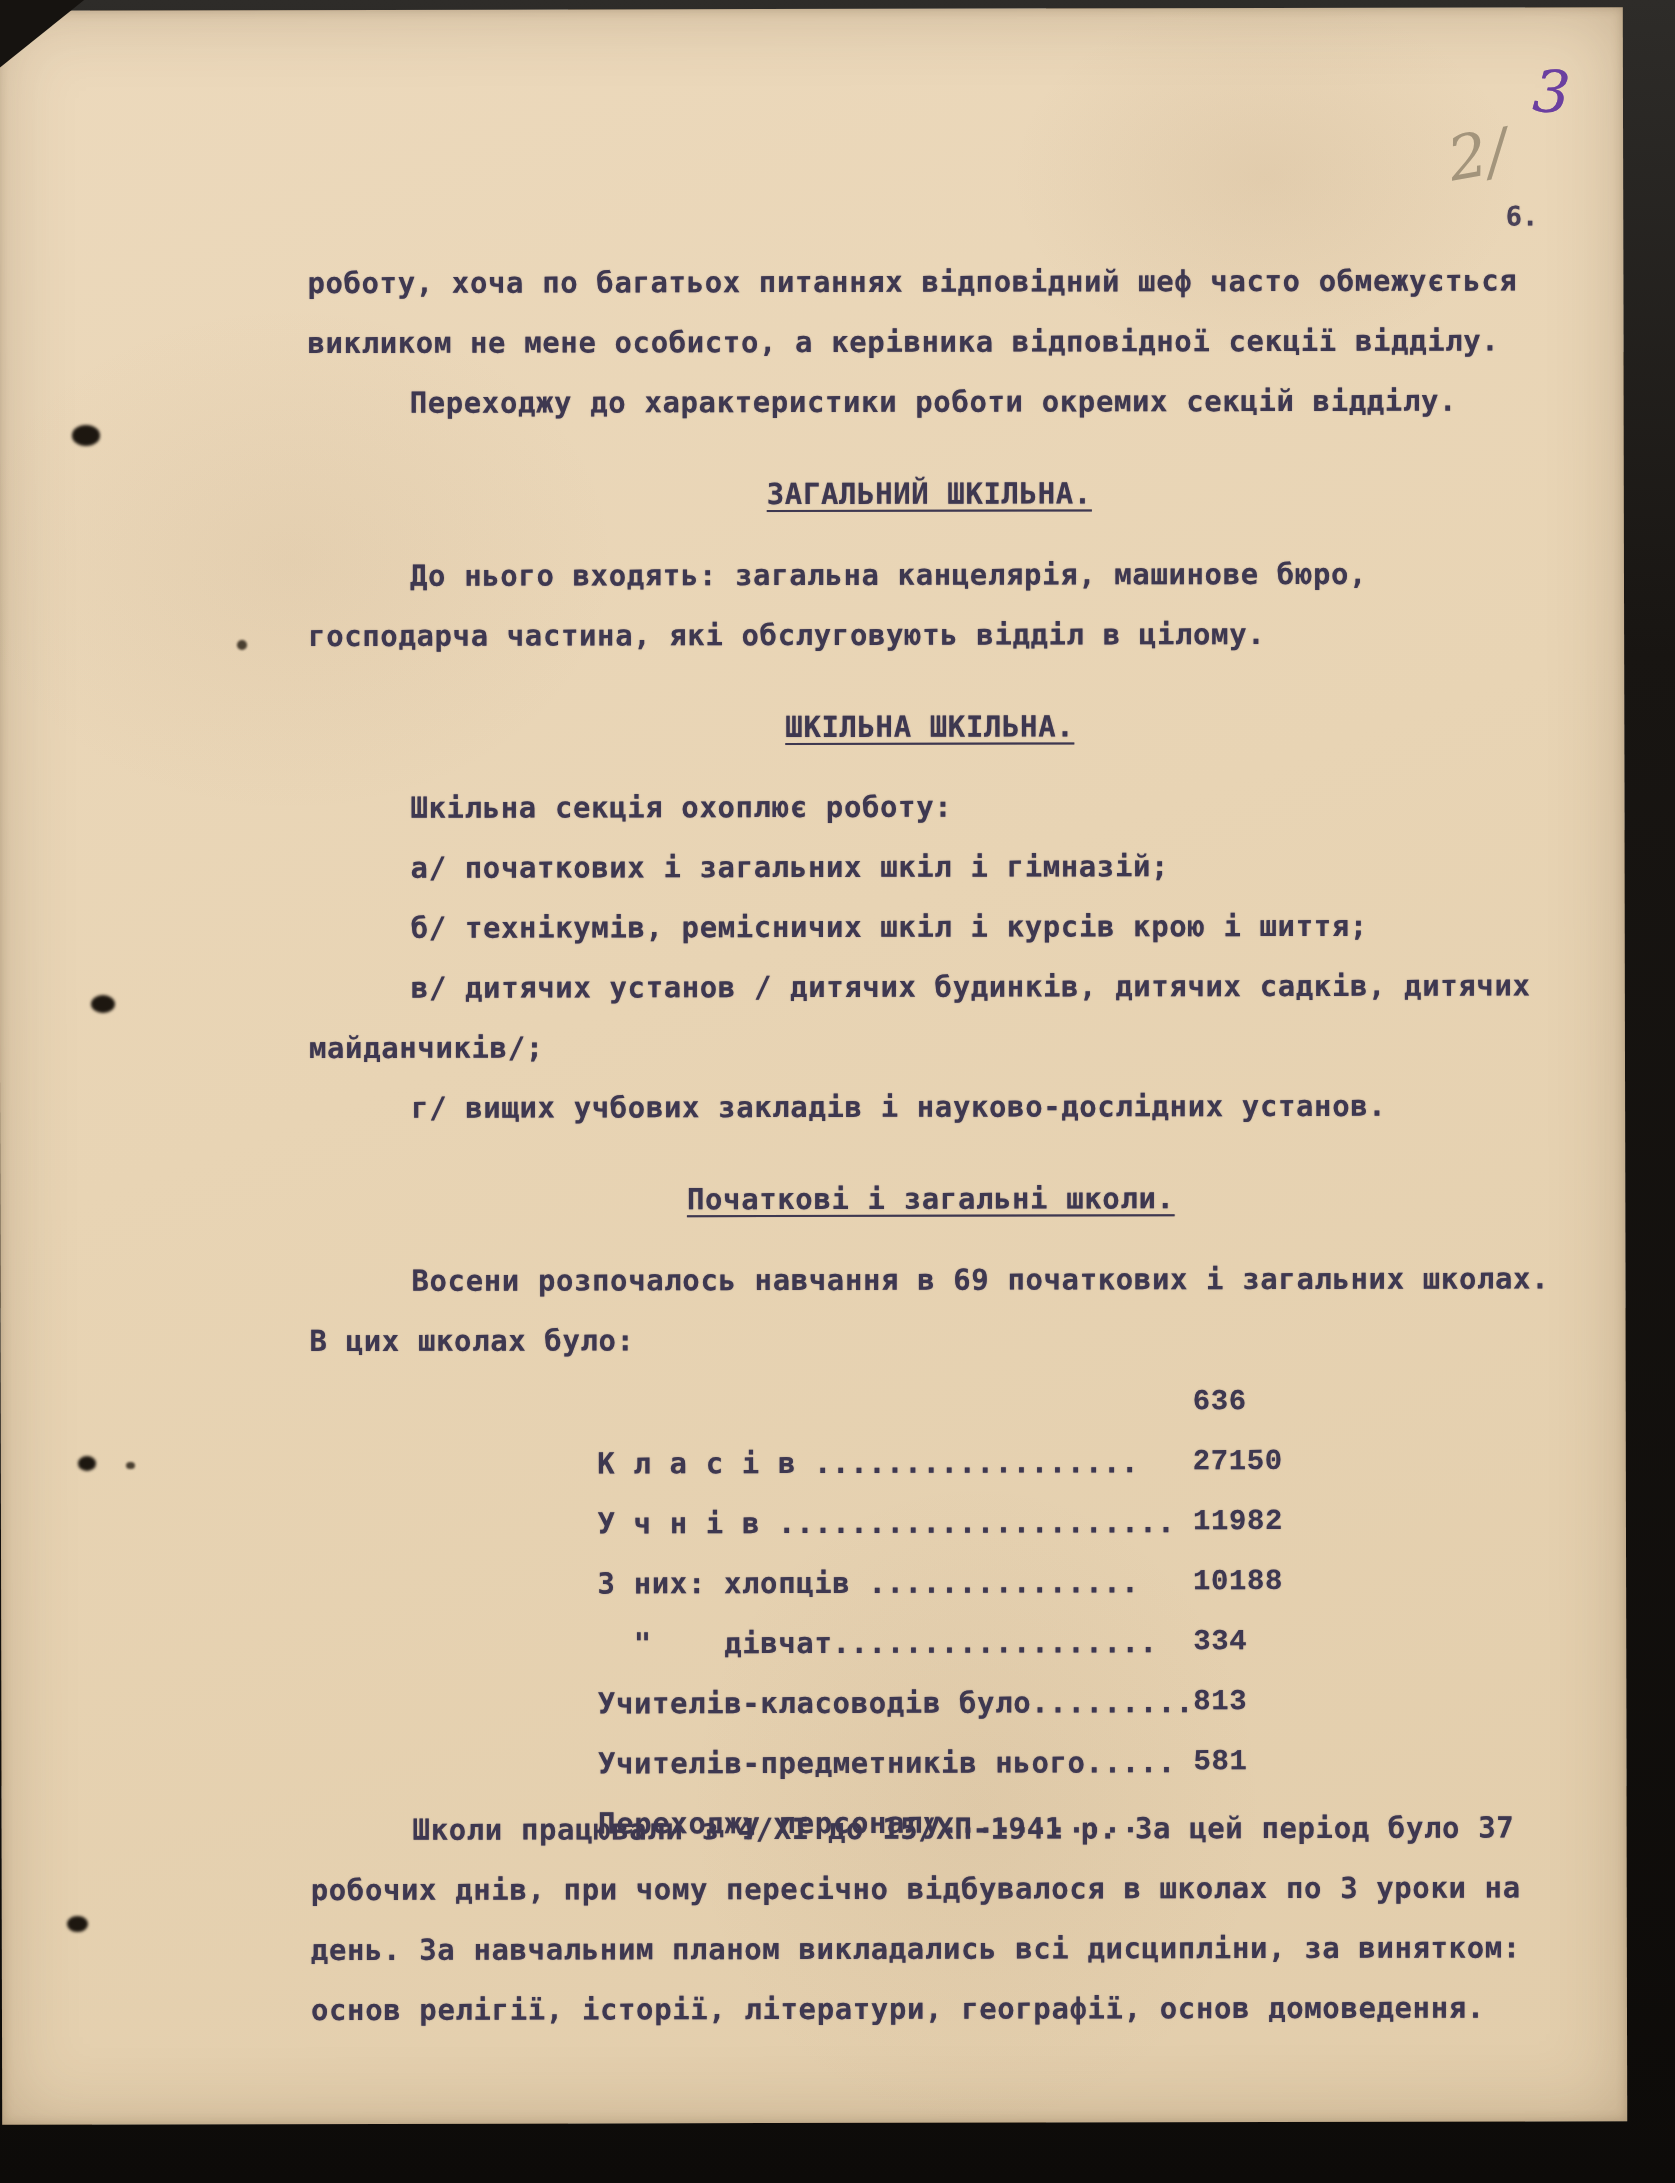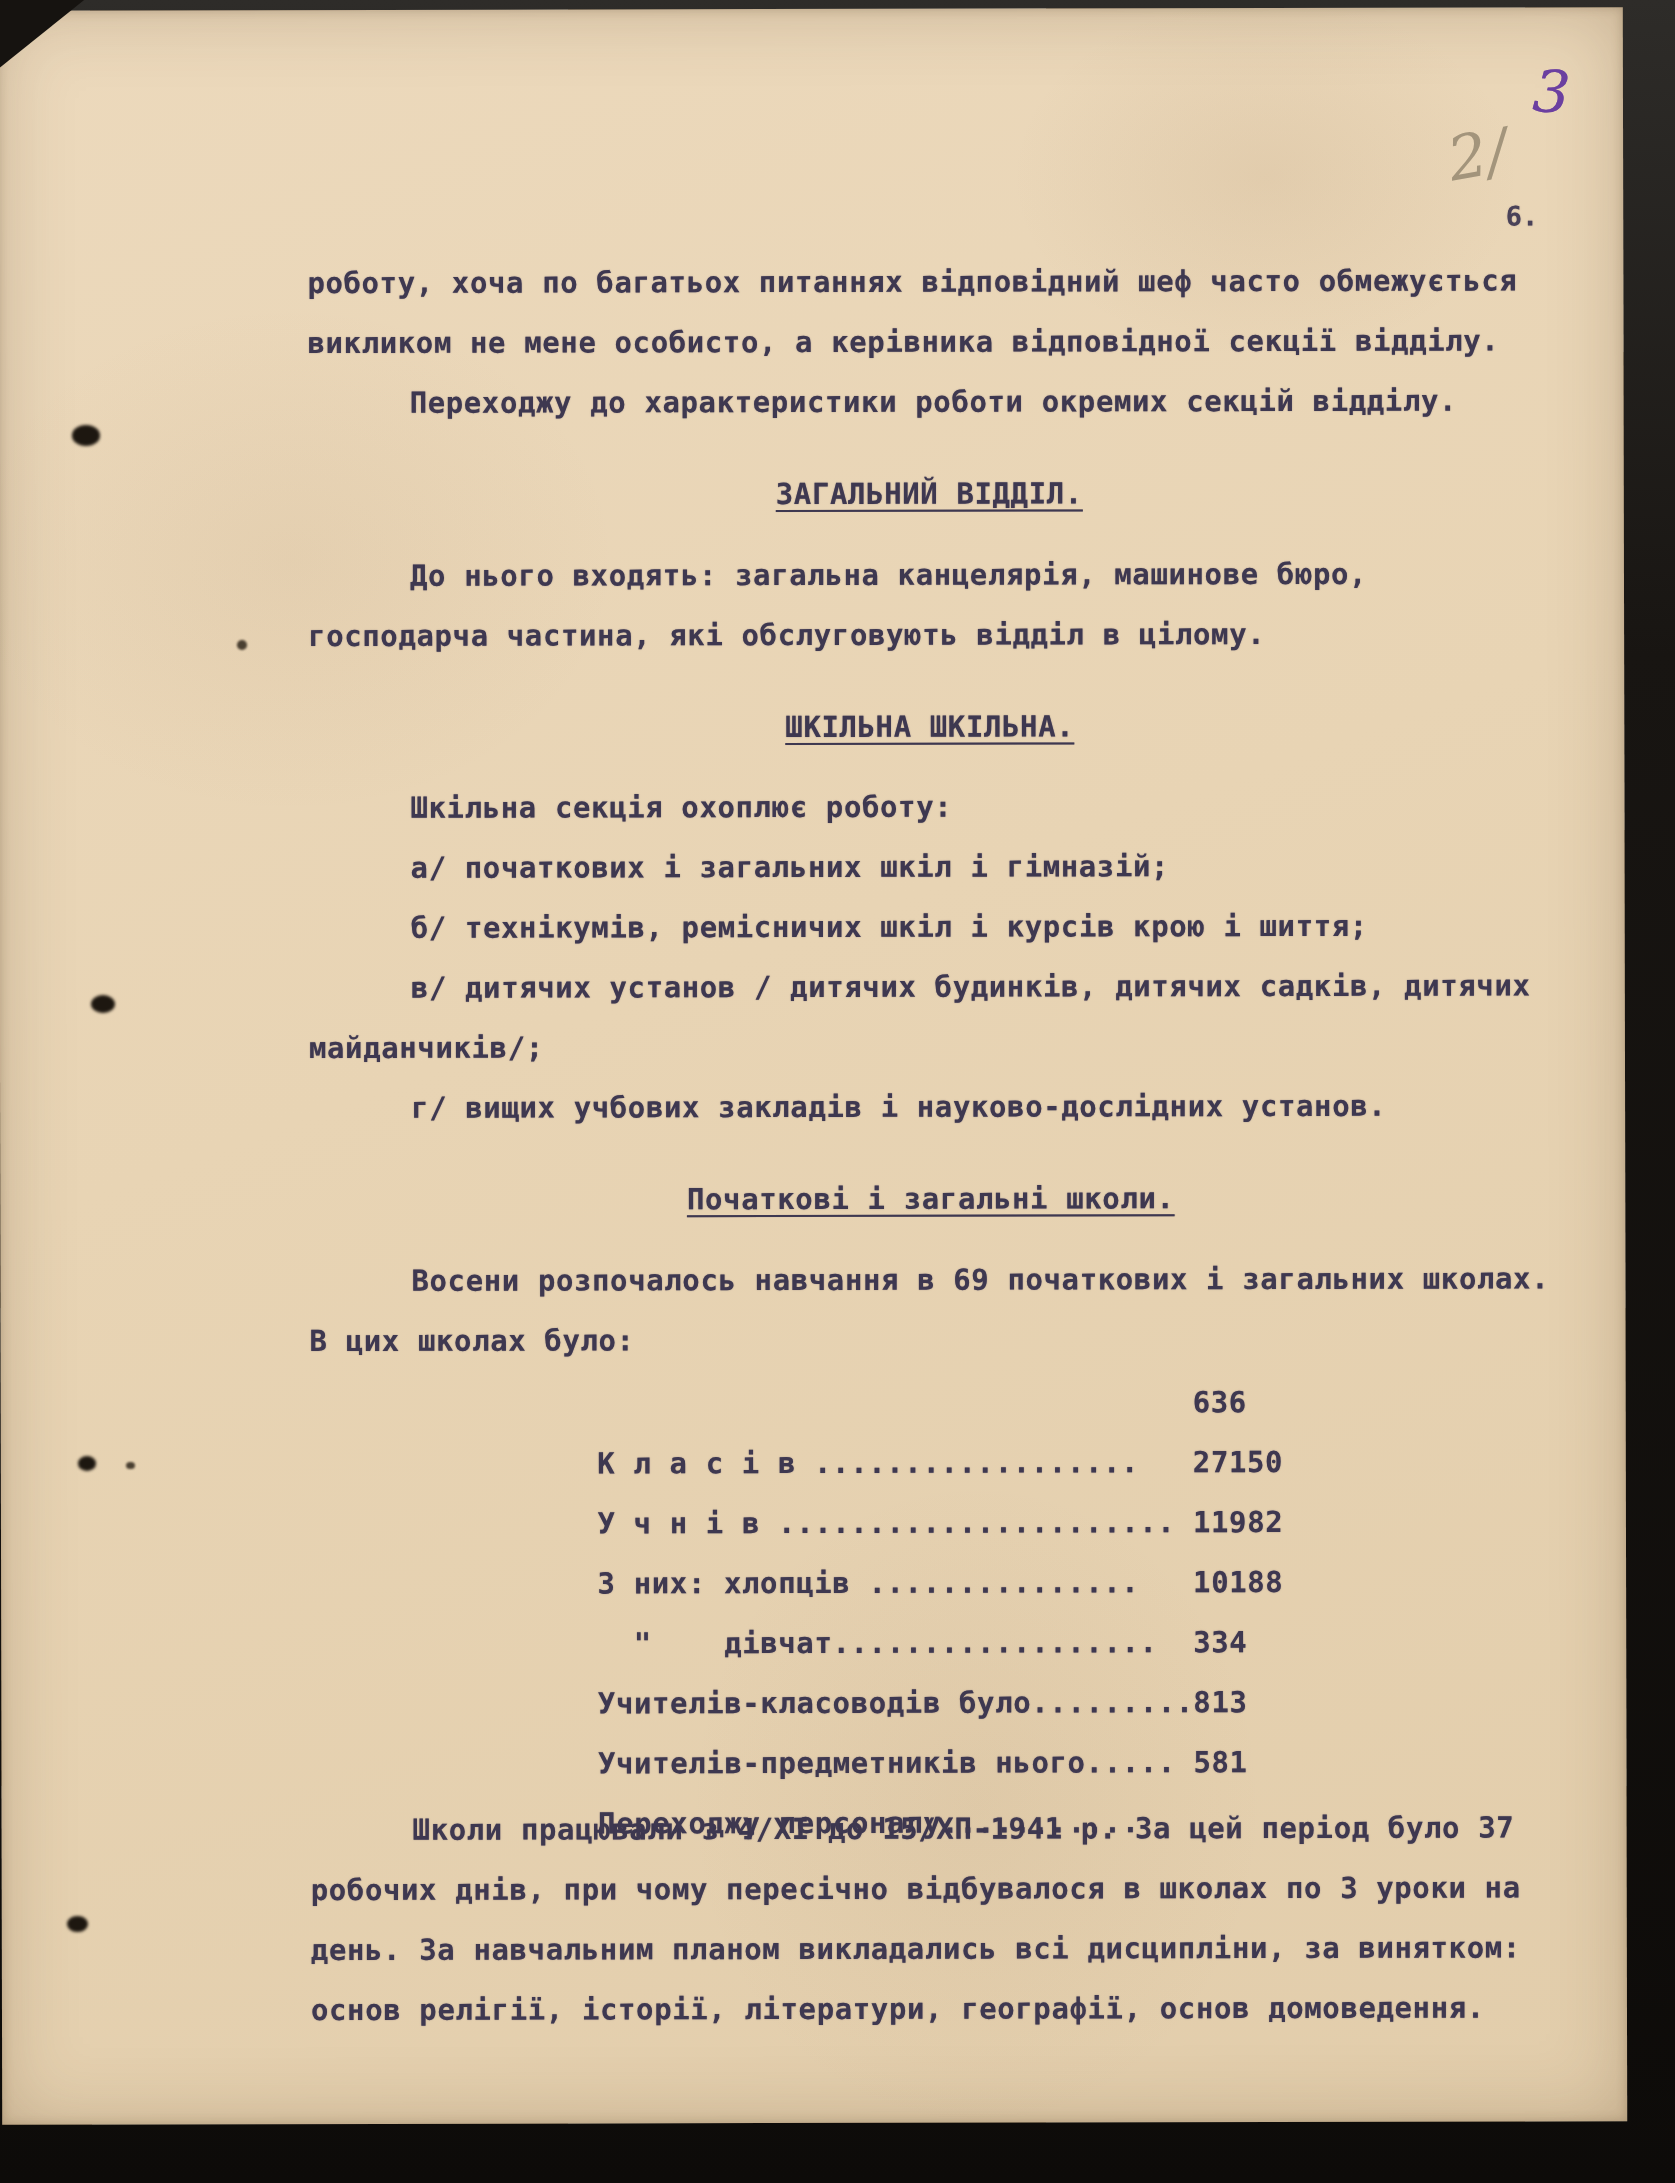--- a/index.html
+++ b/index.html
@@ -43,21 +43,21 @@
   .heading{
     display:inline-block;
     text-decoration:underline;
     text-underline-offset:6px;
     text-decoration-thickness:2.4px;
   }
   .list .para{margin:0;}
   .stats{margin-left:143px;margin-top:3.6px;}
   .stat-row{position:relative;height:60px;white-space:pre;}
   .stat-label{white-space:pre;}
-  .stat-value{position:absolute;left:740px;top:0;}
+  .stat-value{position:absolute;left:740px;top:0;font-family:Liberation Mono, monospace;}
   .closing{margin-top:6px;}
   .page-num{
     position:absolute;right:85px;top:193px;
     font-size:27px;font-weight:bold;color:#4a4258;
     text-shadow:0 0 1.2px rgba(55,45,80,.5);
   }
   .hand-ink{
     position:absolute;left:1533px;top:58px;
     font-family:"DejaVu Serif",serif;font-style:italic;
     font-size:58px;color:#6b3fa0;transform:rotate(4deg);
@@ -81,21 +81,21 @@
 
   <span class="page-num">6.</span>
 
   <div class="typed">
 
     <p class="para no-indent">роботу, хоча по багатьох питаннях відповідний шеф часто обмежується викликом не мене особисто, а керівника відповідної секції відділу.</p>
 
     <p class="para">Переходжу до характеристики роботи окремих секцій відділу.</p>
 
     <div class="heading-wrap">
-      <span class="heading">ЗАГАЛЬНИЙ ВІДДІЛ.</span>
+      <span class="heading">ЗАГАЛЬНИЙ ШКІЛЬНА.</span>
     </div>
 
     <p class="para">До нього входять: загальна канцелярія, машинове бюро, господарча частина, які обслуговують відділ в цілому.</p>
 
     <div class="heading-wrap">
       <span class="heading">ШКІЛЬНА ШКІЛЬНА.</span>
     </div>
 
     <p class="para">Шкільна секція охоплює роботу:</p>
 

